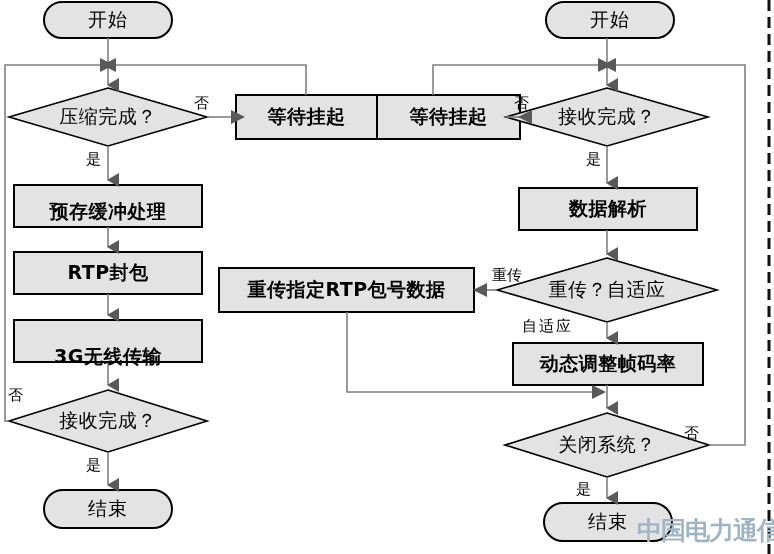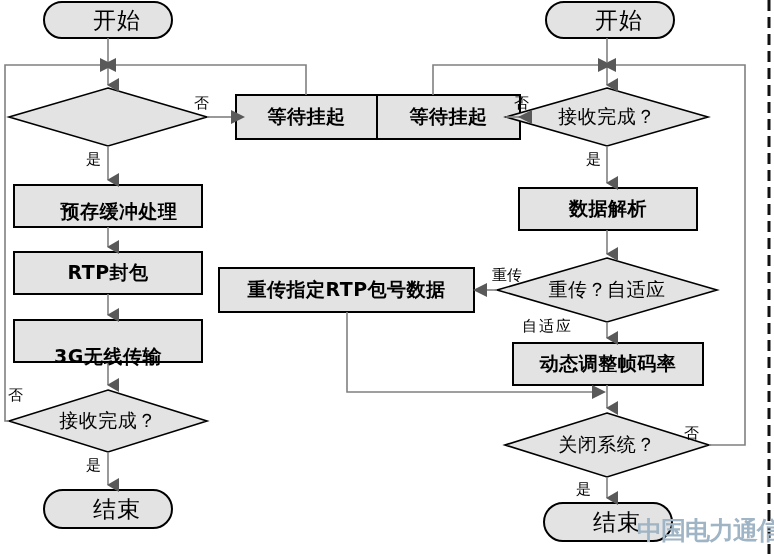--- a/index.html
+++ b/index.html
@@ -27,21 +27,21 @@
     display: flex;
     align-items: center;
     justify-content: center;
     text-align: center;
     color: #000000;
     font-family: "DejaVu Sans", "Liberation Sans", sans-serif;
     white-space: nowrap;
     pointer-events: none;
   }
   .lbl-process { font-size: 19px; font-weight: 700; letter-spacing: 0.5px; }
-  .lbl-terminator { font-size: 23px; font-weight: 400; letter-spacing: 1px; padding-left: 9px; }
+  .lbl-terminator { font-size: 19px; font-weight: 400; letter-spacing: 1px; }
   .lbl-decision { font-size: 19px; font-weight: 400; letter-spacing: 0.5px; }
   .edge-label {
     position: absolute;
     color: #000000;
     font-size: 15px;
     font-family: "DejaVu Sans", "Liberation Sans", sans-serif;
     white-space: nowrap;
     pointer-events: none;
   }
   .edge-label.wide { letter-spacing: 2px; }
@@ -159,22 +159,23 @@
 
     <polygon points="532,110 532,124 518,117" fill="#595959"></polygon>
     <polygon points="598,58 598,72 612,65" fill="#595959"></polygon>
     <polygon points="616,58 616,72 602,65" fill="#595959"></polygon>
     <polygon points="487,283 487,297 473,290" fill="#595959"></polygon>
     <polygon points="592,385 592,399 606,392" fill="#595959"></polygon>
   </svg>
 
   <div class="node-label lbl-terminator" style="left:44px; top:2px; width:128px; height:36px;">开始</div>
 
-
-  <div class="node-label lbl-process" style="left:25px; top:185px; width:188px; height:54px;">预存缓冲处理</div>
+  <div class="node-label lbl-decision" style="left:18px; top:100px; width:180px; height:34px;">压缩完成？</div>
+
+  <div class="node-label lbl-process" style="left:14px; top:185px; width:188px; height:54px;">预存缓冲处理</div>
 
   <div class="node-label lbl-process" style="left:25px; top:252px; width:166px; height:42px;">RTP封包</div>
 
   <div class="node-label lbl-process" style="left:14px; top:320px; width:188px; height:42px;margin-top:16px;">3G无线传输</div>
 
   <div class="node-label lbl-decision" style="left:18px; top:404px; width:180px; height:34px;">接收完成？</div>
 
   <div class="node-label lbl-terminator" style="left:44px; top:490px; width:128px; height:38px;">结束</div>
 
   <div class="node-label lbl-process" style="left:236px; top:95px; width:141px; height:44px;">等待挂起</div>

